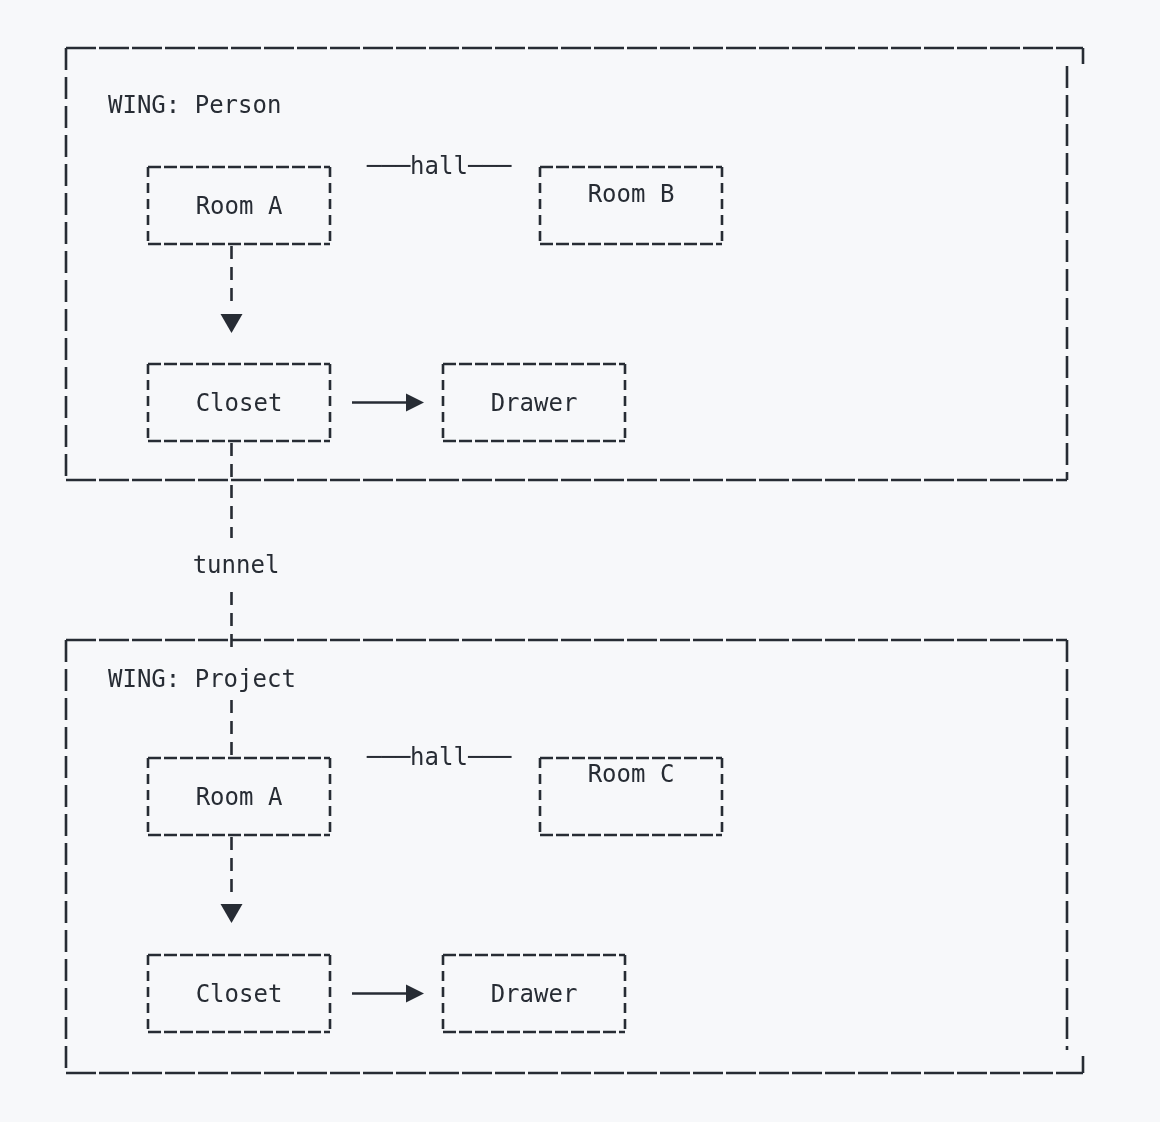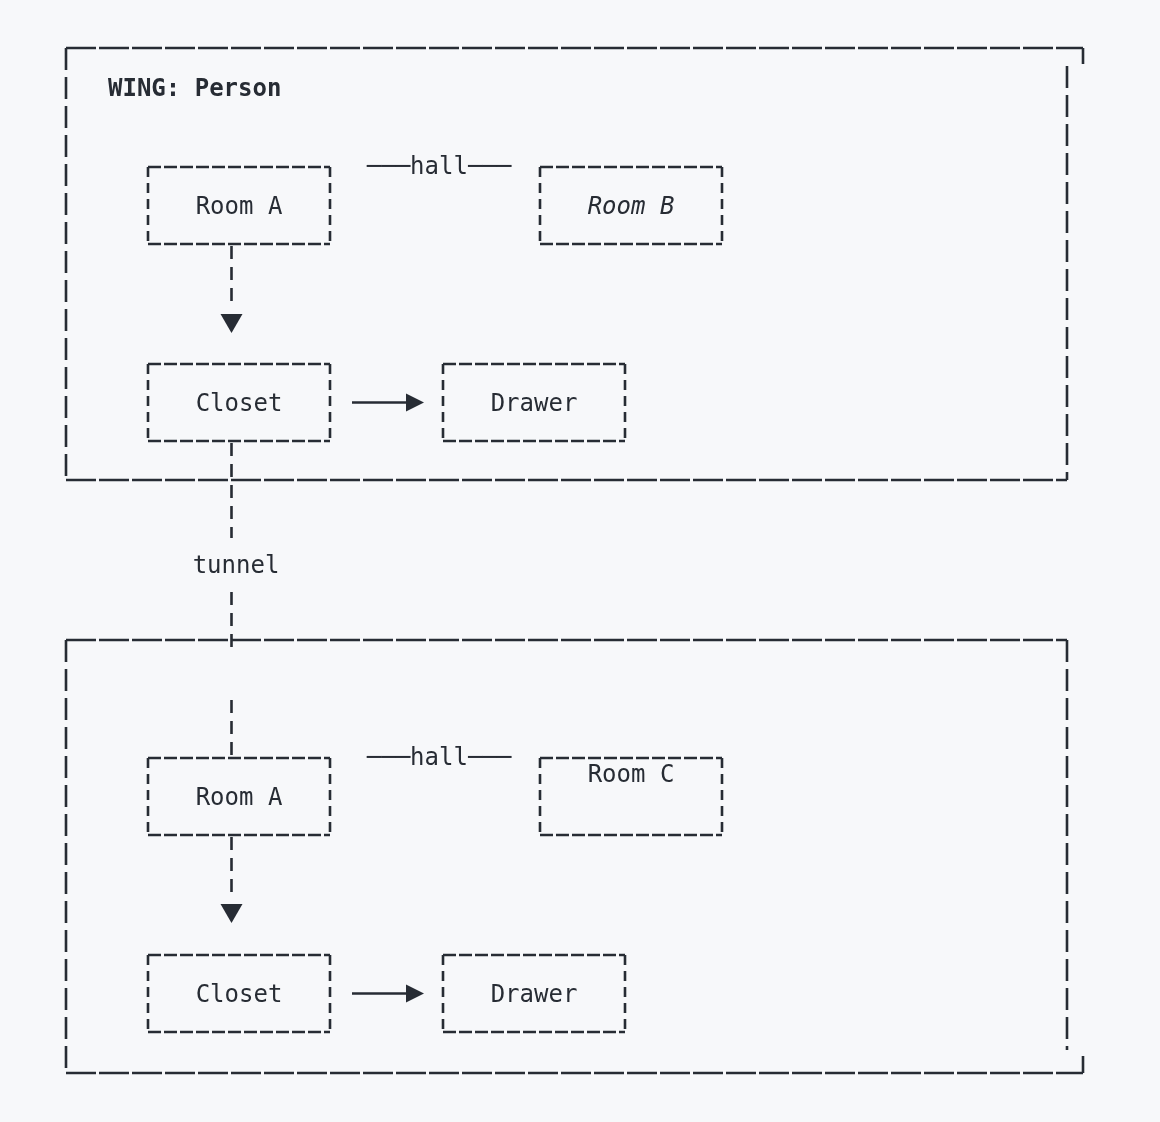--- a/index.html
+++ b/index.html
@@ -123,28 +123,29 @@
       <path class="dash-v" d="M231.5 837 V896"></path>
       <polygon points="220.5,904 242.5,904 231.5,923"></polygon>
     </g>
 
     <g>
       <path class="solid" d="M352 993.5 H406"></path>
       <polygon points="406,984.5 406,1002.5 424,993.5"></polygon>
     </g>
   </svg>
 
-  <div class="label left-anchored" style="left:108px; top:88px;font-weight:bold;">WING: Person</div>
+  <div class="label left-anchored" style="left:108px; top:105px;">WING: Person</div>
   <div class="label" style="left:439px; top:166px;">───hall───</div>
   <div class="label" style="left:239px; top:206px;">Room A</div>
-  <div class="label" style="left:631px; top:206px;font-style:italic;">Room B</div>
+  <div class="label" style="left:631px; top:194px;">Room B</div>
   <div class="label" style="left:239px; top:403px;">Closet</div>
   <div class="label" style="left:534px; top:403px;">Drawer</div>
 
   <div class="label" style="left:236px; top:565px;">tunnel</div>
 
+  <div class="label left-anchored" style="left:108px; top:679px;">WING: Project</div>
   <div class="label" style="left:439px; top:757px;">───hall───</div>
   <div class="label" style="left:239px; top:797px;">Room A</div>
   <div class="label" style="left:631px; top:774px;">Room C</div>
   <div class="label" style="left:239px; top:994px;">Closet</div>
   <div class="label" style="left:534px; top:994px;">Drawer</div>
 
 </div>
 
 </body></html>

